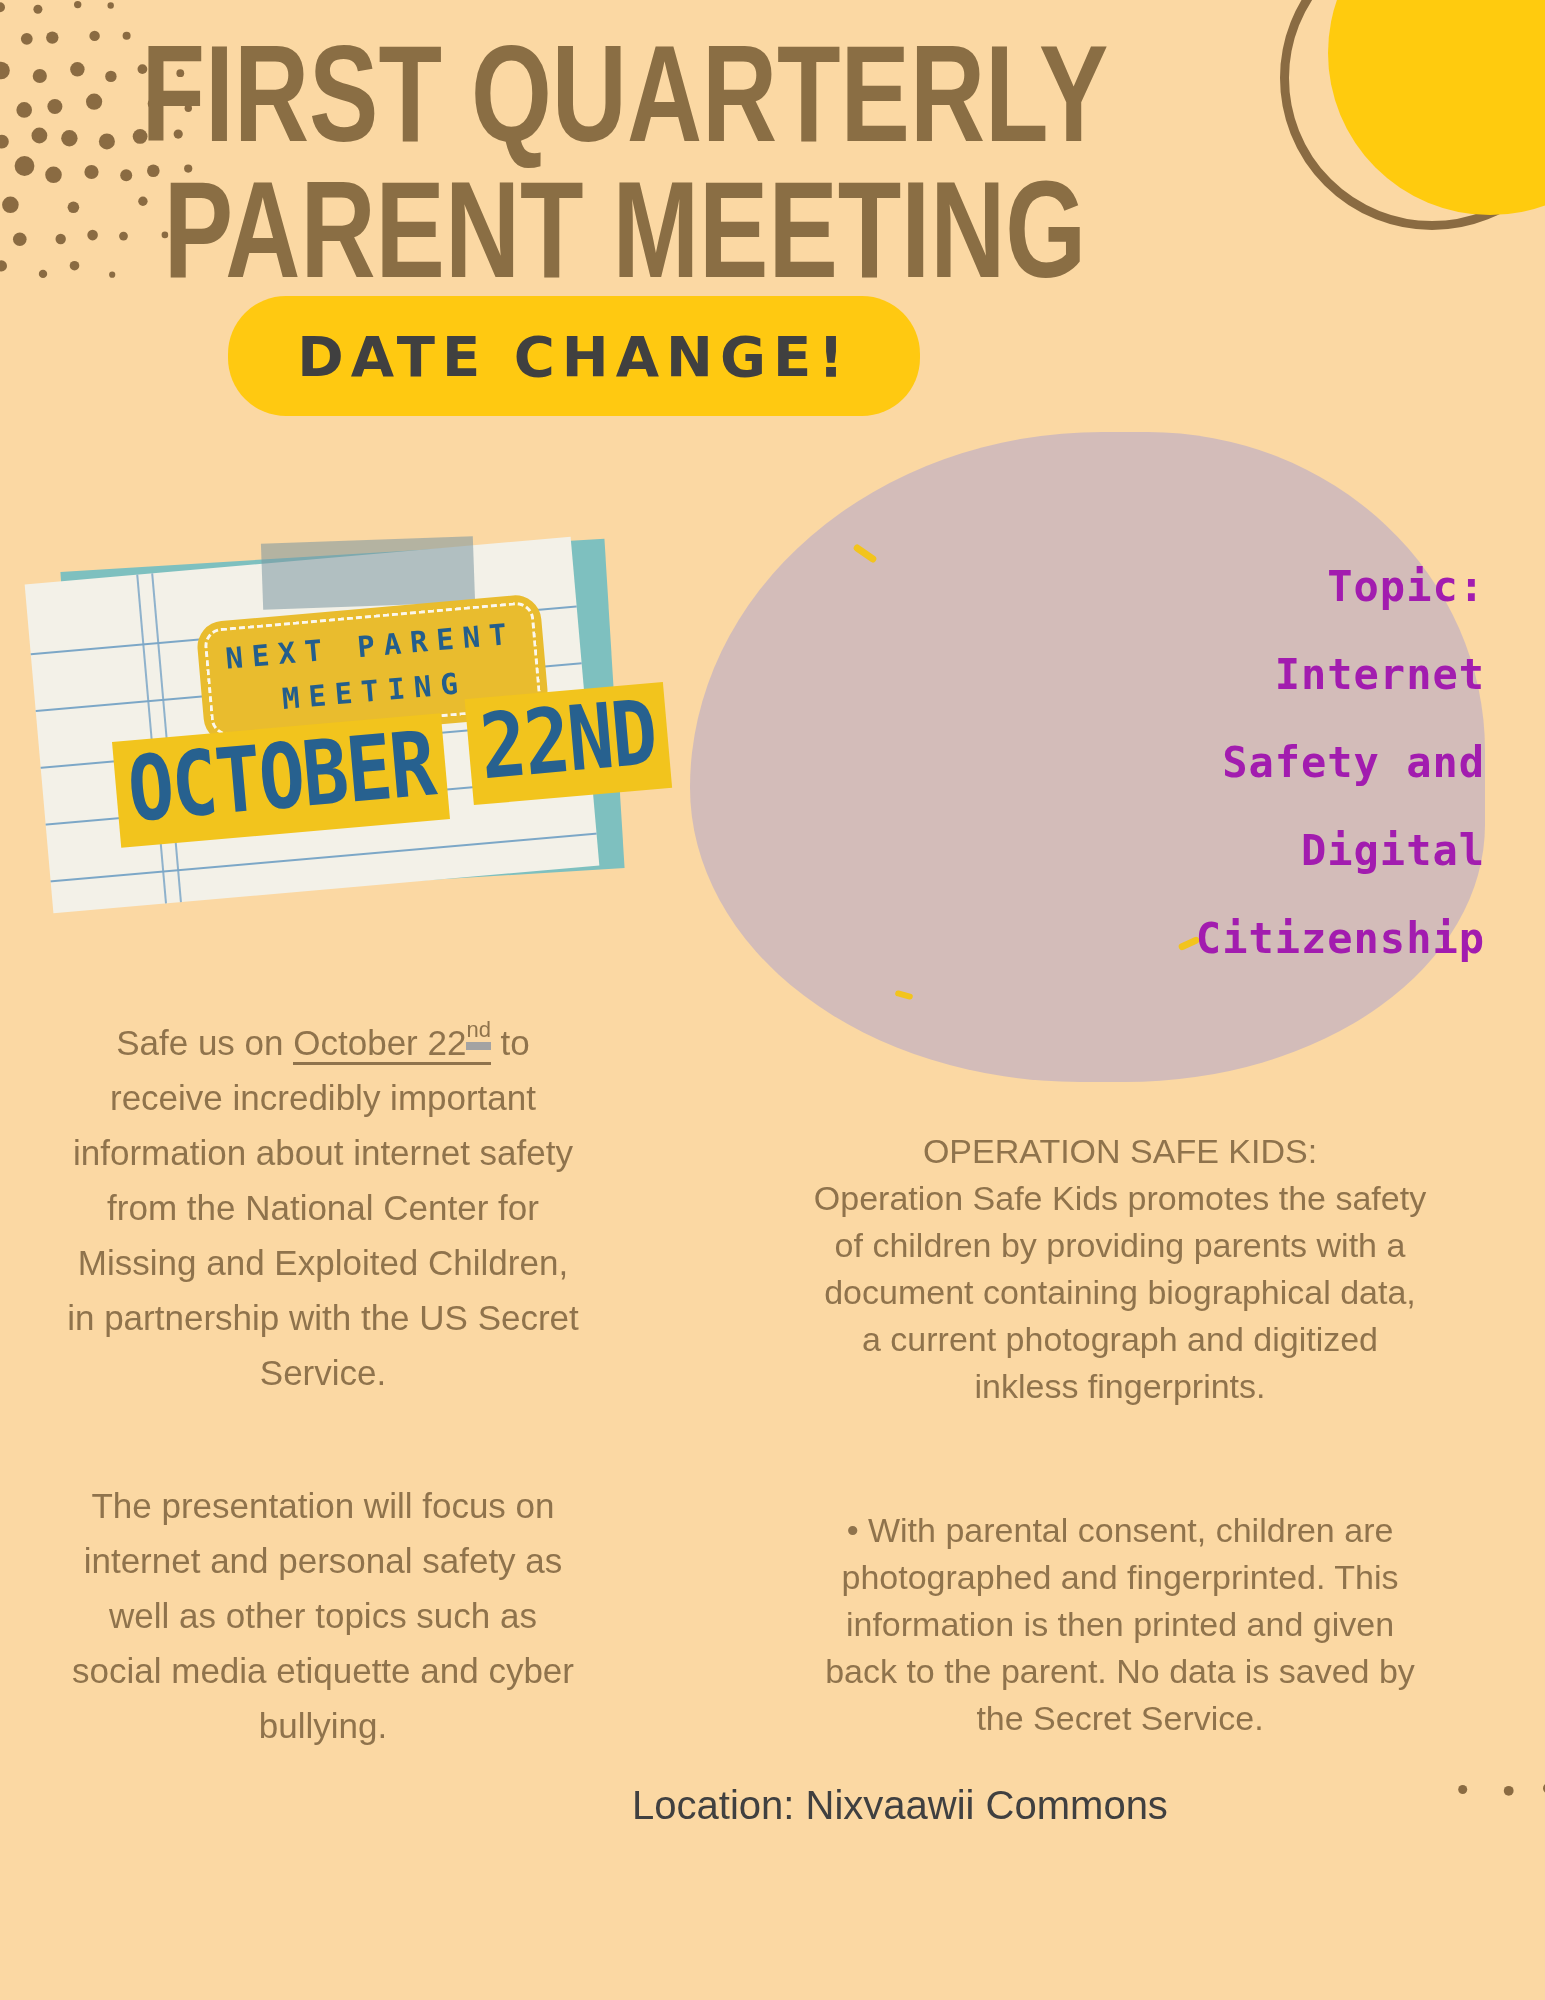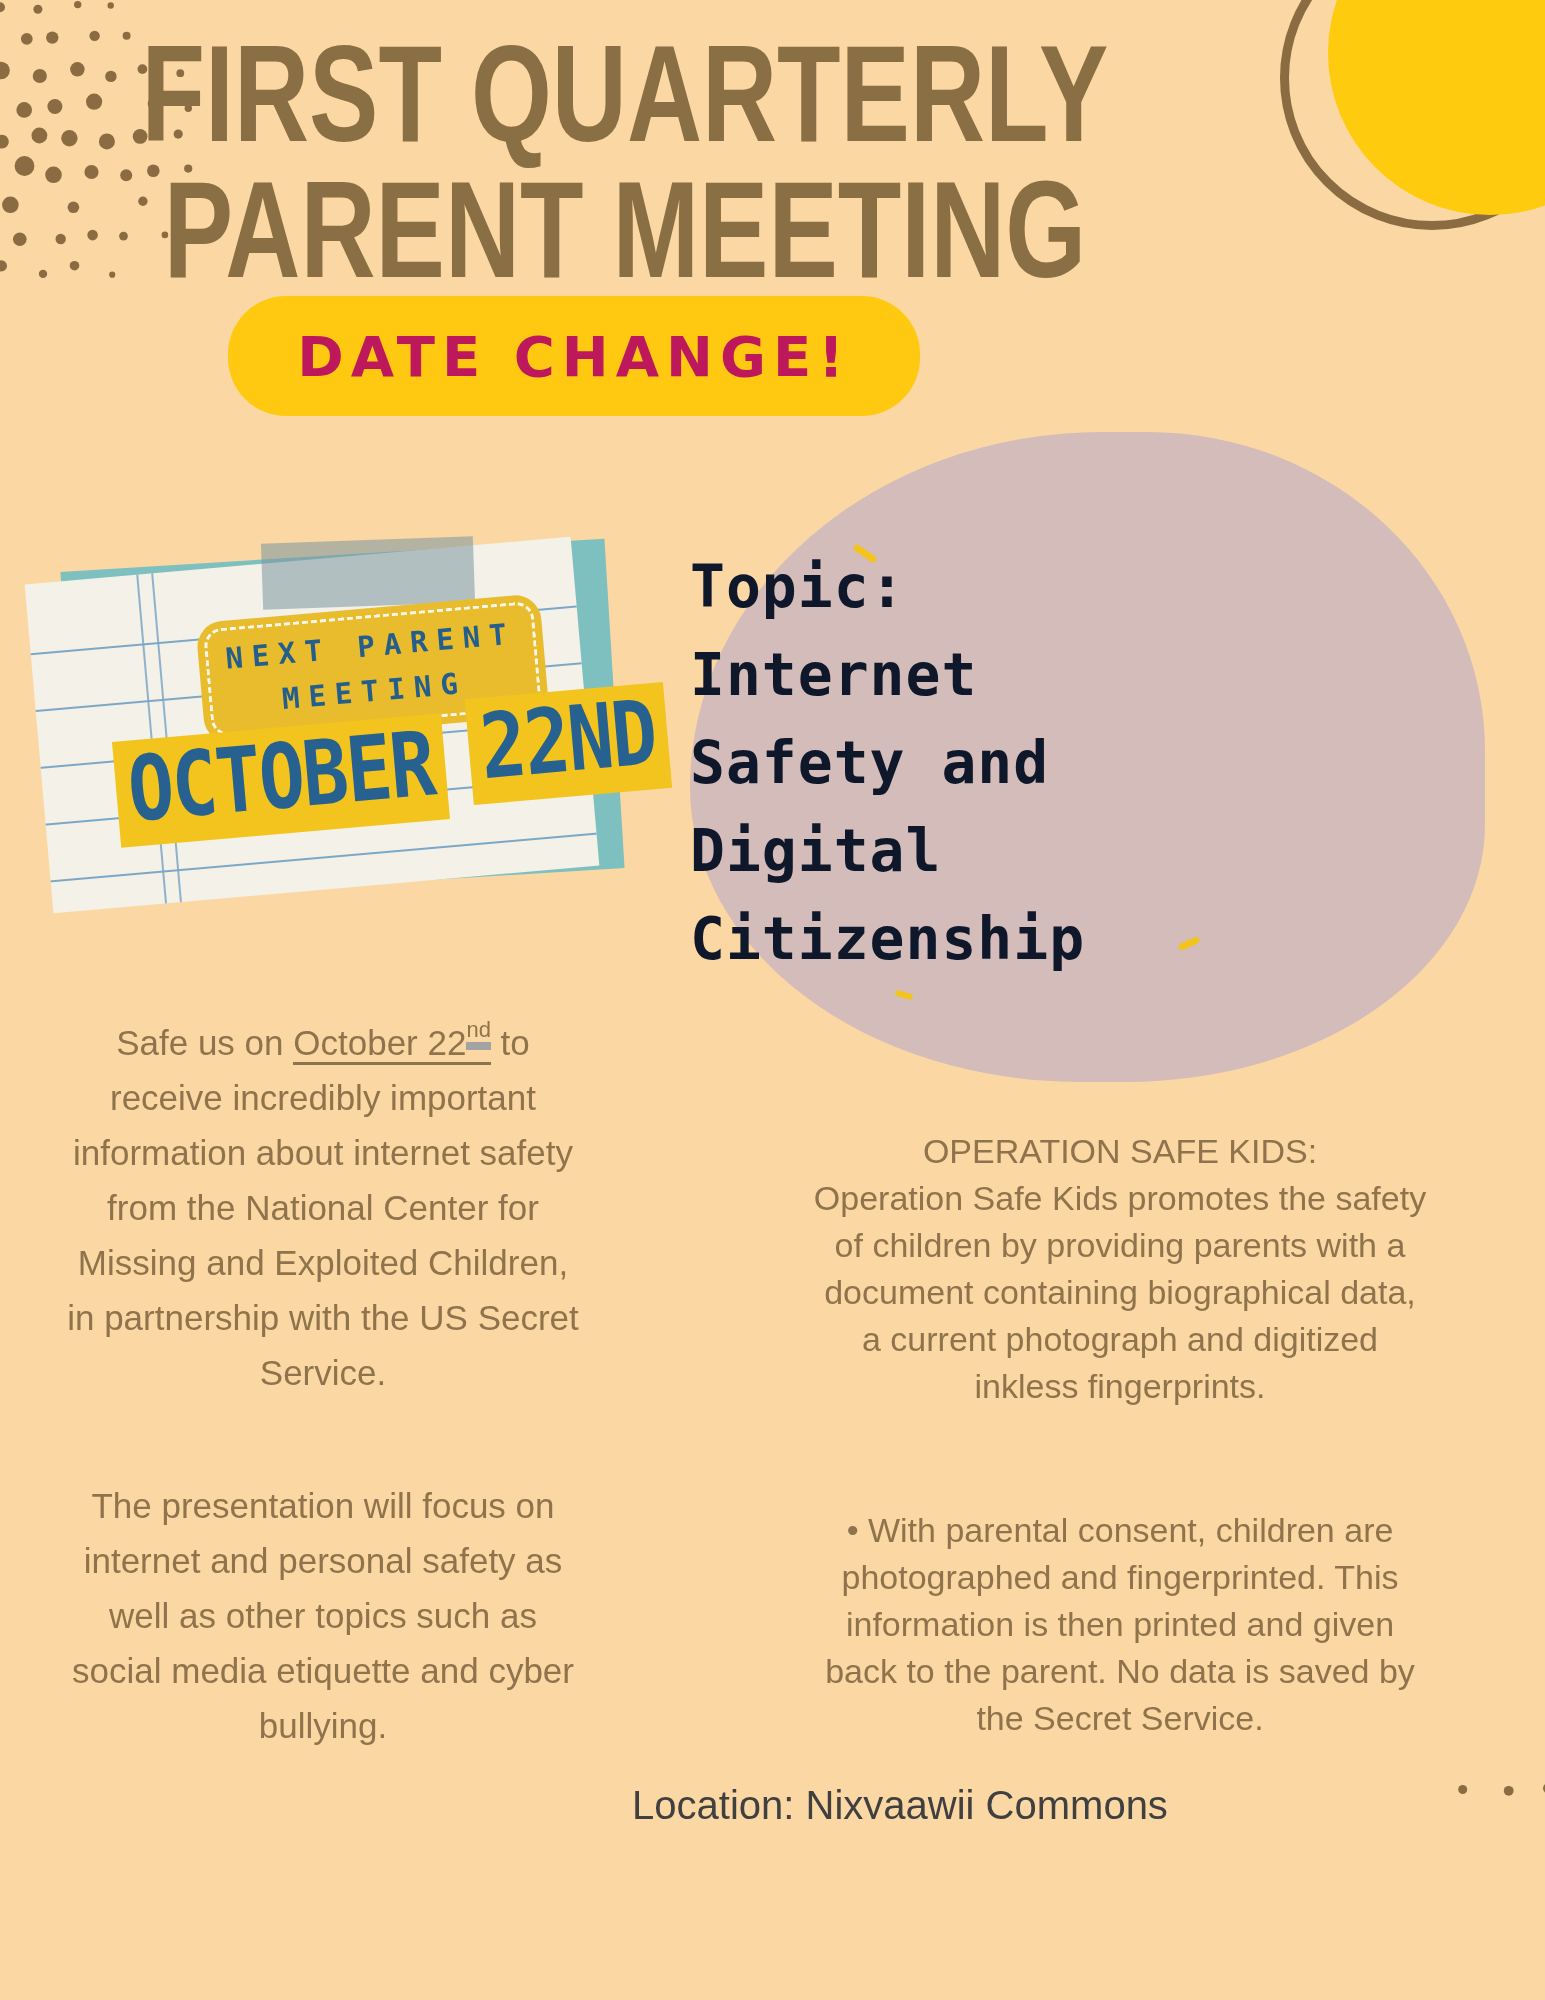--- a/index.html
+++ b/index.html
@@ -17,21 +17,21 @@
   .circle-bl{left:-200px;top:1860px;width:460px;height:460px;}
 
   
   .title{position:absolute;left:0;top:26px;width:1250px;text-align:center;
          font-weight:800;font-size:104px;line-height:103px;color:#8A6E44;
          transform:scaleY(1.32);transform-origin:50% 0;letter-spacing:0;}
 
   
   .banner{position:absolute;left:228px;top:296px;width:692px;height:120px;background:#FFC911;
           border-radius:58px;display:flex;align-items:center;justify-content:center;}
-  .banner span{font-family:"DejaVu Sans",sans-serif;font-weight:800;font-size:56px;color:#be185d;
+  .banner span{font-family:"DejaVu Sans",sans-serif;font-weight:800;font-size:56px;color:#404040;
                letter-spacing:7px;}
 
   
   .teal-back{position:absolute;left:70px;top:555px;width:545px;height:330px;background:#7EC0BF;
              transform:rotate(-3.5deg);}
   .paper{position:absolute;left:38px;top:560px;width:548px;height:330px;background:#F3F1E8;
          transform:rotate(-5deg);
          background-image:repeating-linear-gradient(to bottom,transparent 0 55px,#7CA7C7 55px 57px);
          background-position:0 14px;}
   .vline{position:absolute;top:0;bottom:0;width:2px;background:#7CA7C7;opacity:.85;}
@@ -50,23 +50,23 @@
       line-height:1;letter-spacing:-2px;color:#27618F;background:#F2C41D;padding:4px 12px 10px;}
   .hl2{margin-left:20px;position:relative;top:-10px;}
 
   
   .blob{position:absolute;left:690px;top:432px;width:795px;height:650px;background:#D3BCB9;
         border-radius:55% 45% 48% 52% / 58% 52% 42% 48%;}
   .spark{position:absolute;background:#F2C41D;border-radius:4px;}
   .s1{left:162px;top:118px;width:26px;height:7px;transform:rotate(35deg);}
   .s2{left:488px;top:508px;width:22px;height:7px;transform:rotate(-25deg);}
   .s3{left:205px;top:560px;width:18px;height:6px;transform:rotate(15deg);}
-  .topic-text{position:absolute;left:690px;top:543px;width:795px;text-align:left;
-              font-family:"DejaVu Sans Mono",monospace;font-weight:700;font-size:58px;
-              line-height:88px;color:#0f172a;letter-spacing:1px;white-space:pre-line;}
+  .topic-text{position:absolute;left:690px;top:543px;width:795px;text-align:right;
+              font-family:"DejaVu Sans Mono",monospace;font-weight:700;font-size:42px;
+              line-height:88px;color:#a21caf;letter-spacing:1px;white-space:pre-line;}
 
   
   .body-text{position:absolute;text-align:center;color:#8F734C;font-size:35px;line-height:55px;}
   .prewrap{white-space:pre-line;}
   #intro{left:28px;top:1002px;width:590px;}
   #para2{left:28px;top:1478px;width:590px;}
   #ops1{left:770px;top:1128px;width:700px;font-size:34px;line-height:47px;}
   #ops2{left:770px;top:1472px;width:700px;font-size:34px;line-height:47px;margin-top:35px;}
   .udate{border-bottom:3px solid #8F734C;}
   .sup{font-size:22px;vertical-align:18px;border-bottom:8px solid #a3a3a3;}

